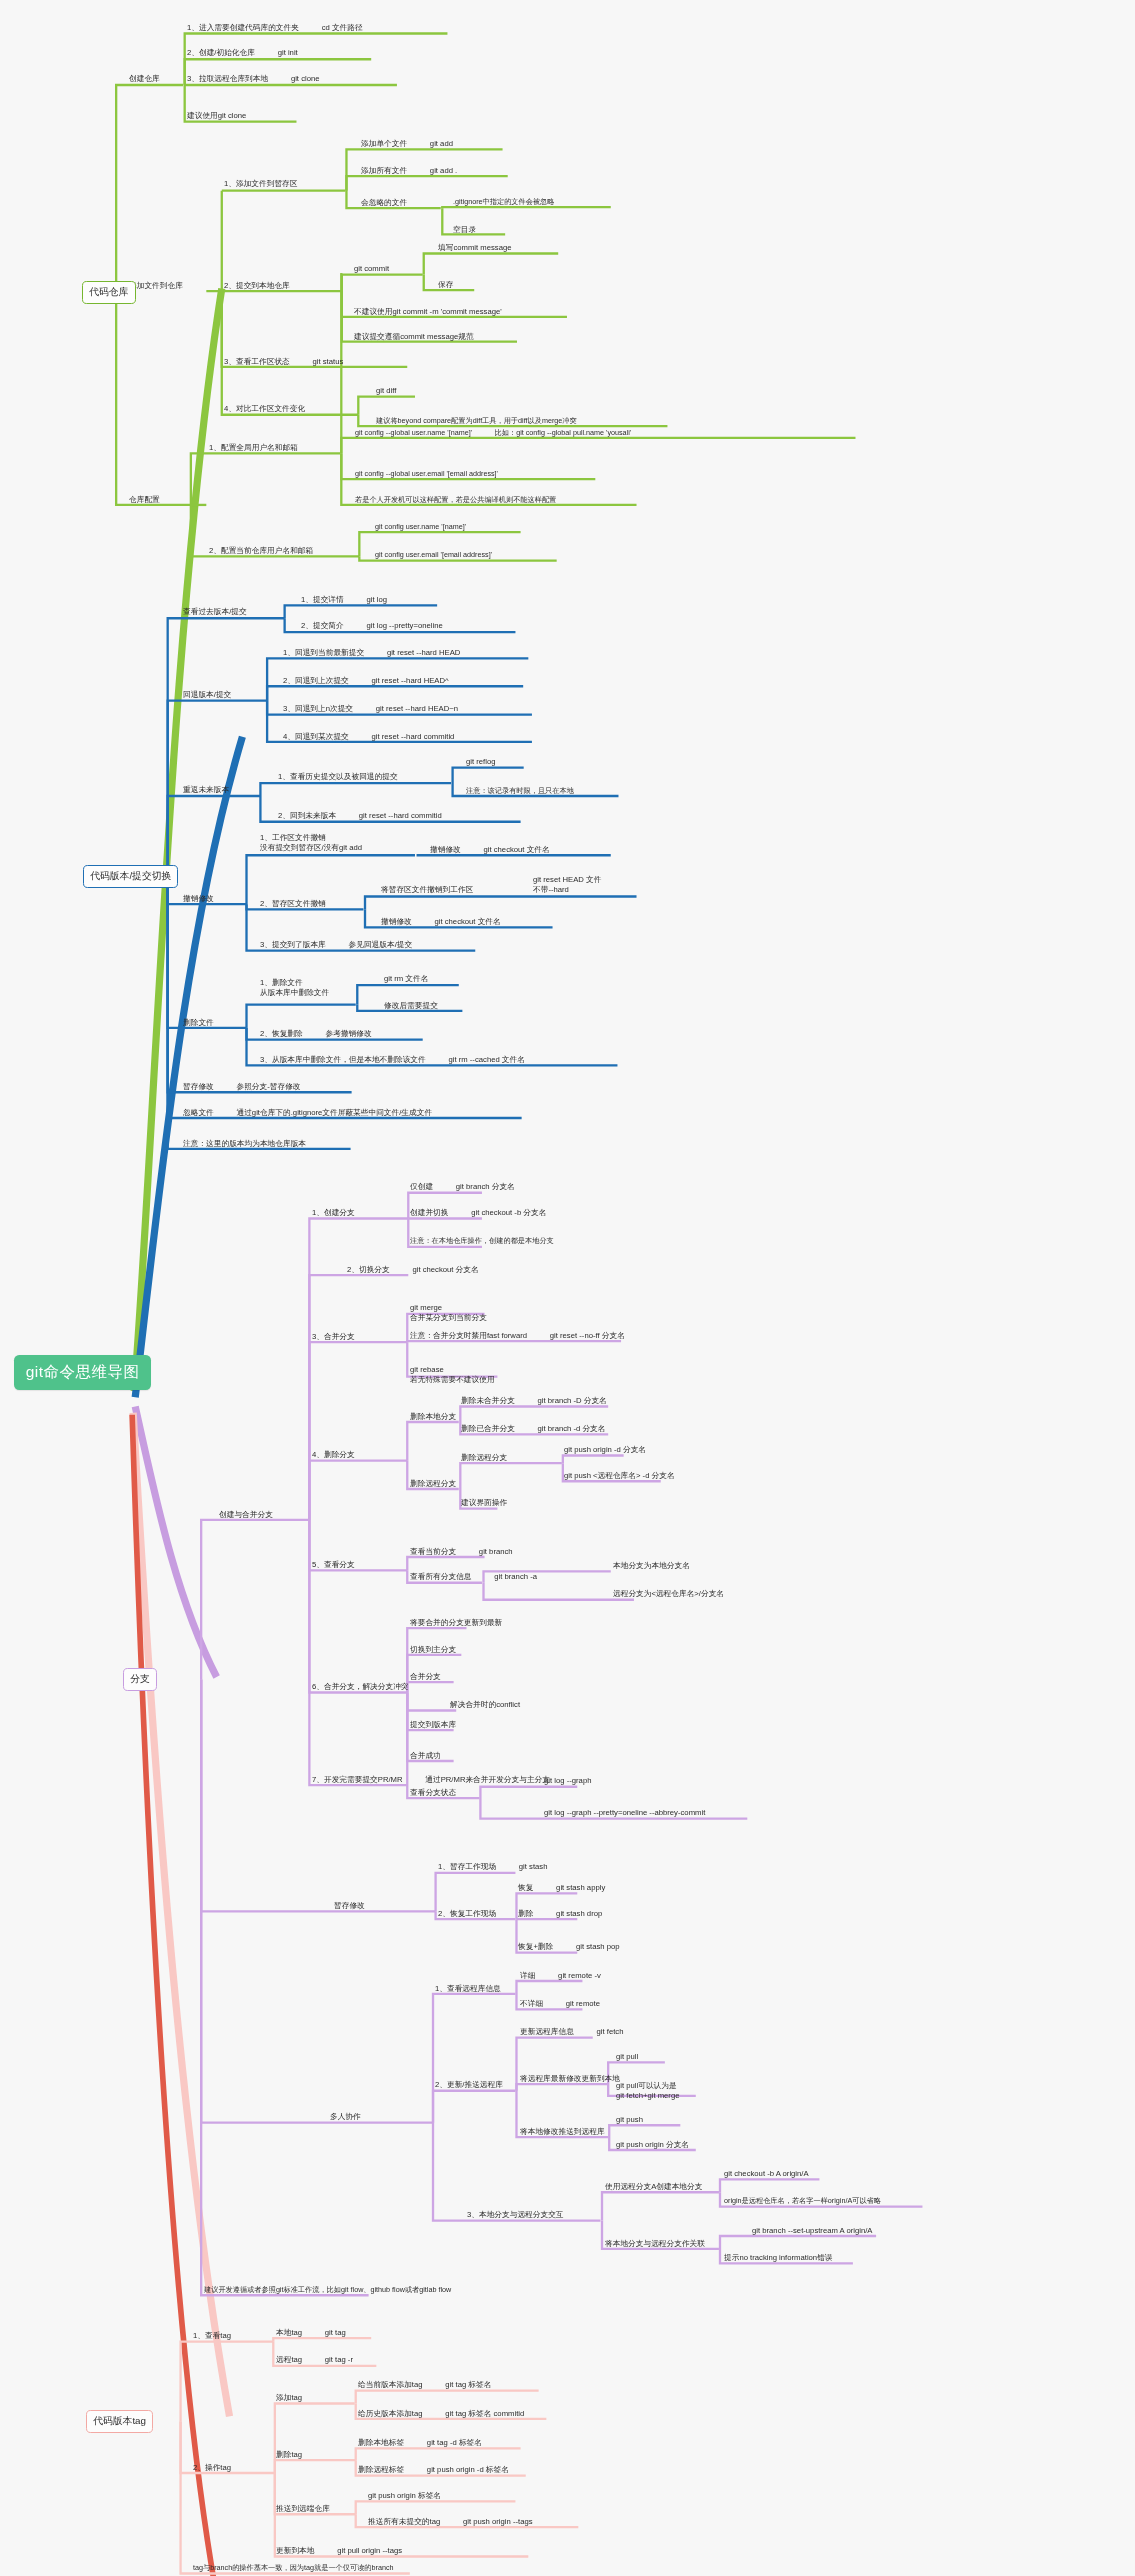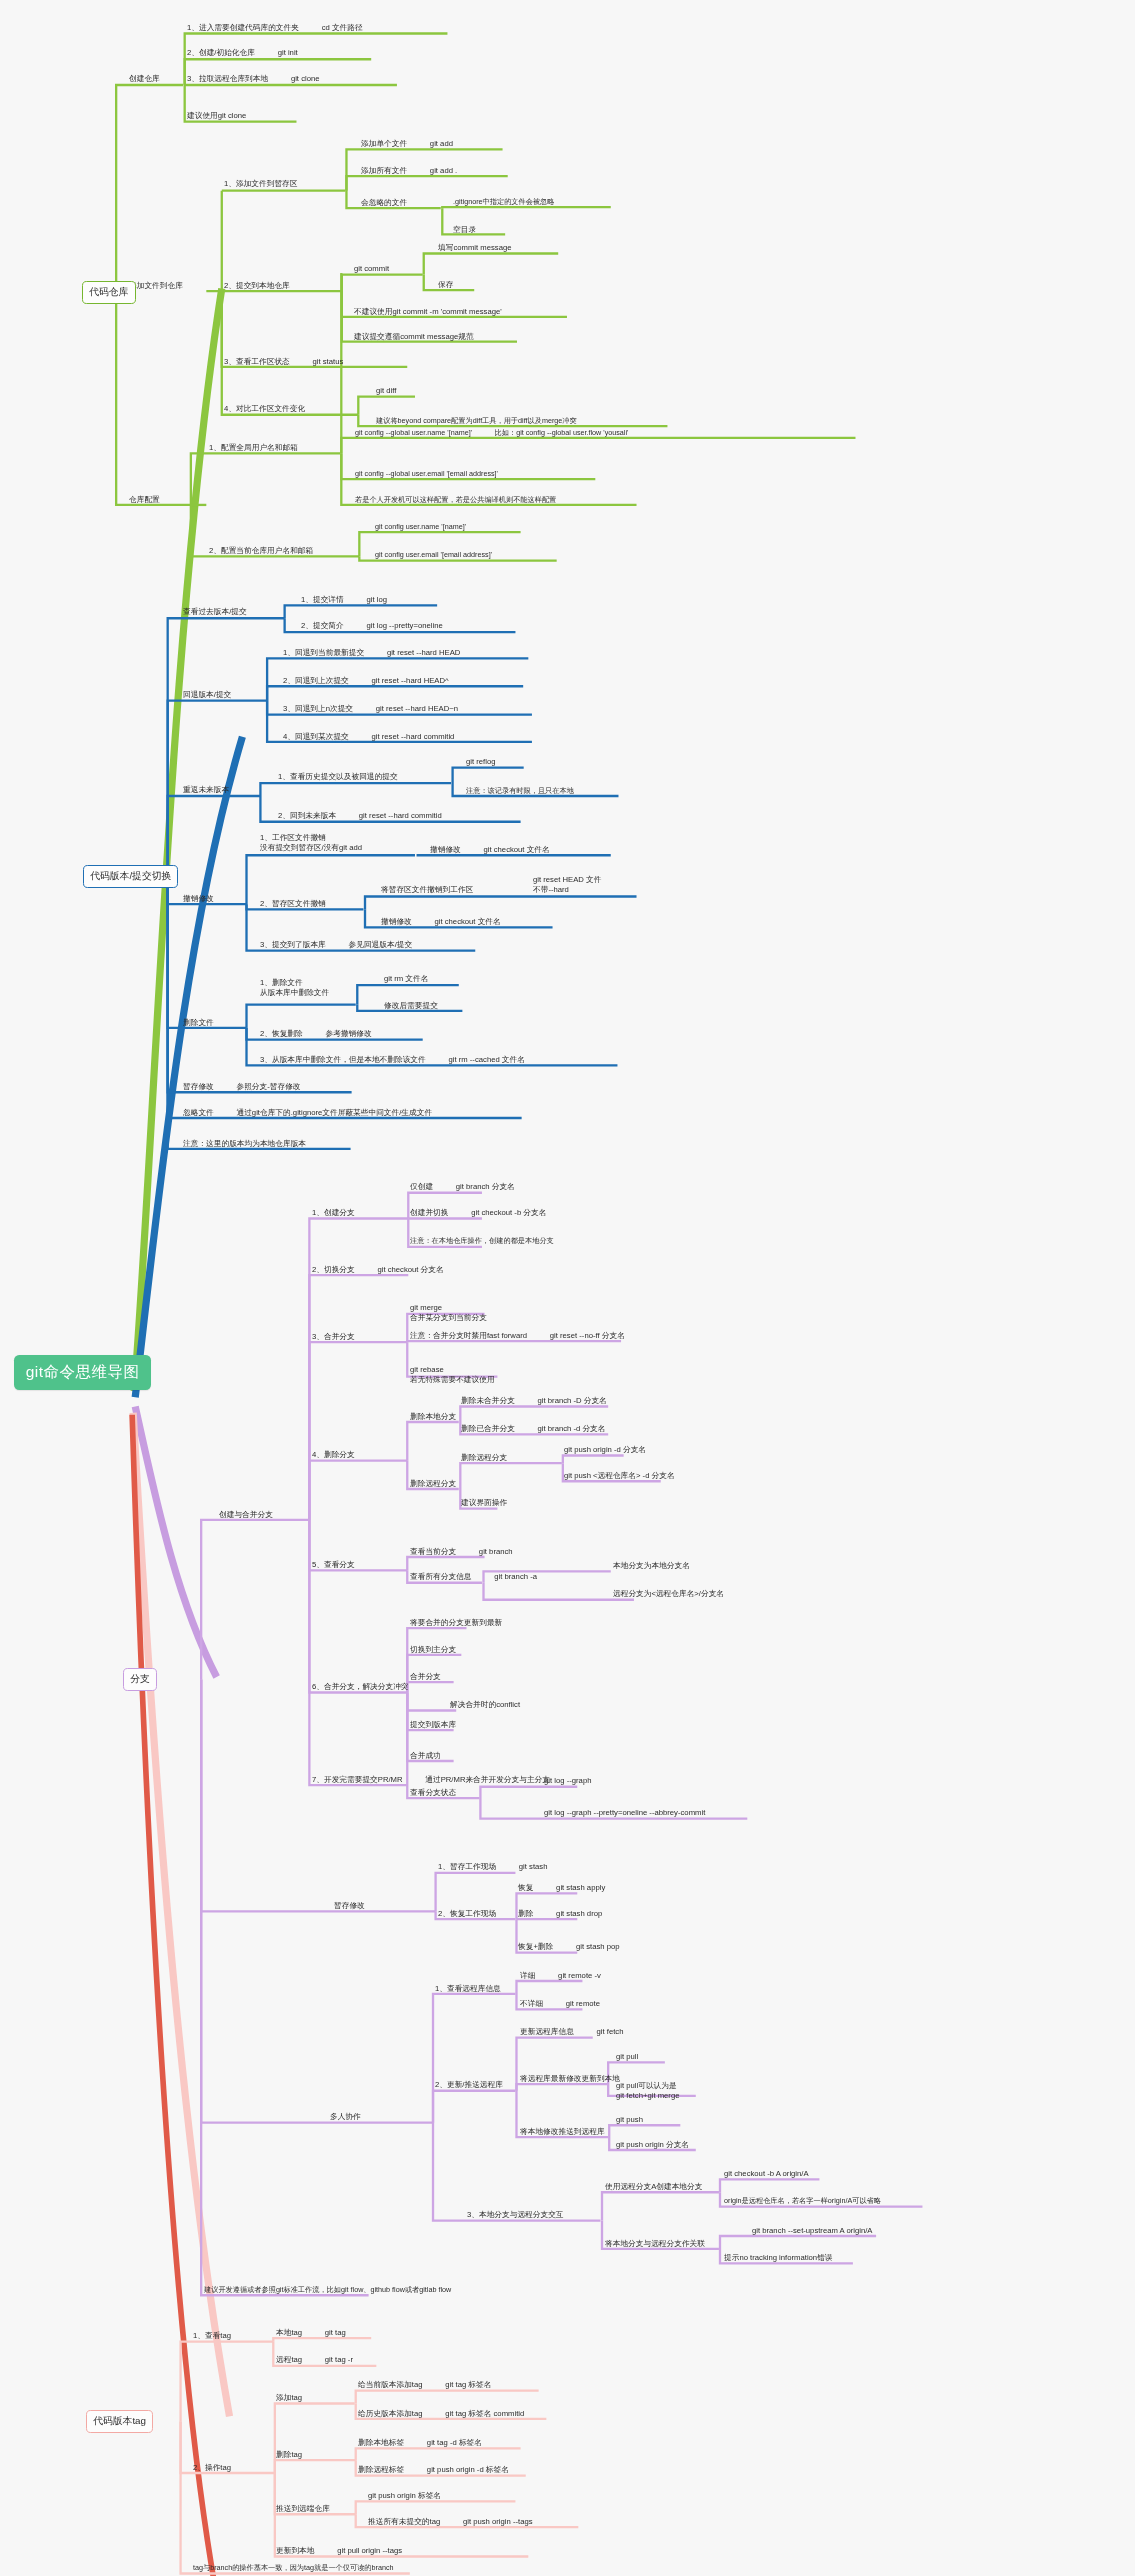--- a/index.html
+++ b/index.html
@@ -322,21 +322,21 @@
     <span class="cmd2">git status</span>
   </div>
   <div class="node" style="left:224px;top:404px;">4、对比工作区文件变化</div>
   <div class="node" style="left:376px;top:386px;">git diff</div>
   <div class="node s14" style="left:376px;top:416px;">建议将beyond compare配置为diff工具，用于diff以及merge冲突</div>
 
   <div class="node" style="left:129px;top:495px;">仓库配置</div>
   <div class="node" style="left:209px;top:443px;">1、配置全局用户名和邮箱</div>
   <div class="node s14" style="left:355px;top:428px;">
     <span>git config --global user.name '[name]'</span>
-    <span class="cmd2">比如：git config --global user.flow 'yousali'</span>
+    <span class="cmd2">比如：git config --global pull.name 'yousali'</span>
   </div>
   <div class="node s14" style="left:355px;top:469px;">git config --global user.email '[email address]'</div>
   <div class="node s14" style="left:355px;top:495px;">若是个人开发机可以这样配置，若是公共编译机则不能这样配置</div>
   <div class="node" style="left:209px;top:546px;">2、配置当前仓库用户名和邮箱</div>
   <div class="node s14" style="left:375px;top:522px;">git config user.name '[name]'</div>
   <div class="node s14" style="left:375px;top:550px;">git config user.email '[email address]'</div>
 
   <div class="node" style="left:183px;top:607px;">查看过去版本/提交</div>
   <div class="node" style="left:301px;top:595px;">
     <span>1、提交详情</span>
@@ -430,21 +430,21 @@
   <div class="node" style="left:410px;top:1182px;">
     <span>仅创建</span>
     <span class="cmd2">git branch 分支名</span>
   </div>
   <div class="node" style="left:410px;top:1208px;">
     <span>创建并切换</span>
     <span class="cmd2">git checkout -b 分支名</span>
   </div>
   <div class="node s14" style="left:410px;top:1236px;">注意：在本地仓库操作，创建的都是本地分支</div>
 
-  <div class="node" style="left:312px;top:1265px;">
+  <div class="node" style="left:312px;top:1265px;padding-left:35px;">
     <span>2、切换分支</span>
     <span class="cmd2">git checkout 分支名</span>
   </div>
 
   <div class="node" style="left:312px;top:1332px;">3、合并分支</div>
   <div class="node multiline" style="left:410px;top:1303px;width:113px;">
     <span>git merge</span>
     <span class="t2">合并某分支到当前分支</span>
   </div>
   <div class="node" style="left:410px;top:1331px;">

